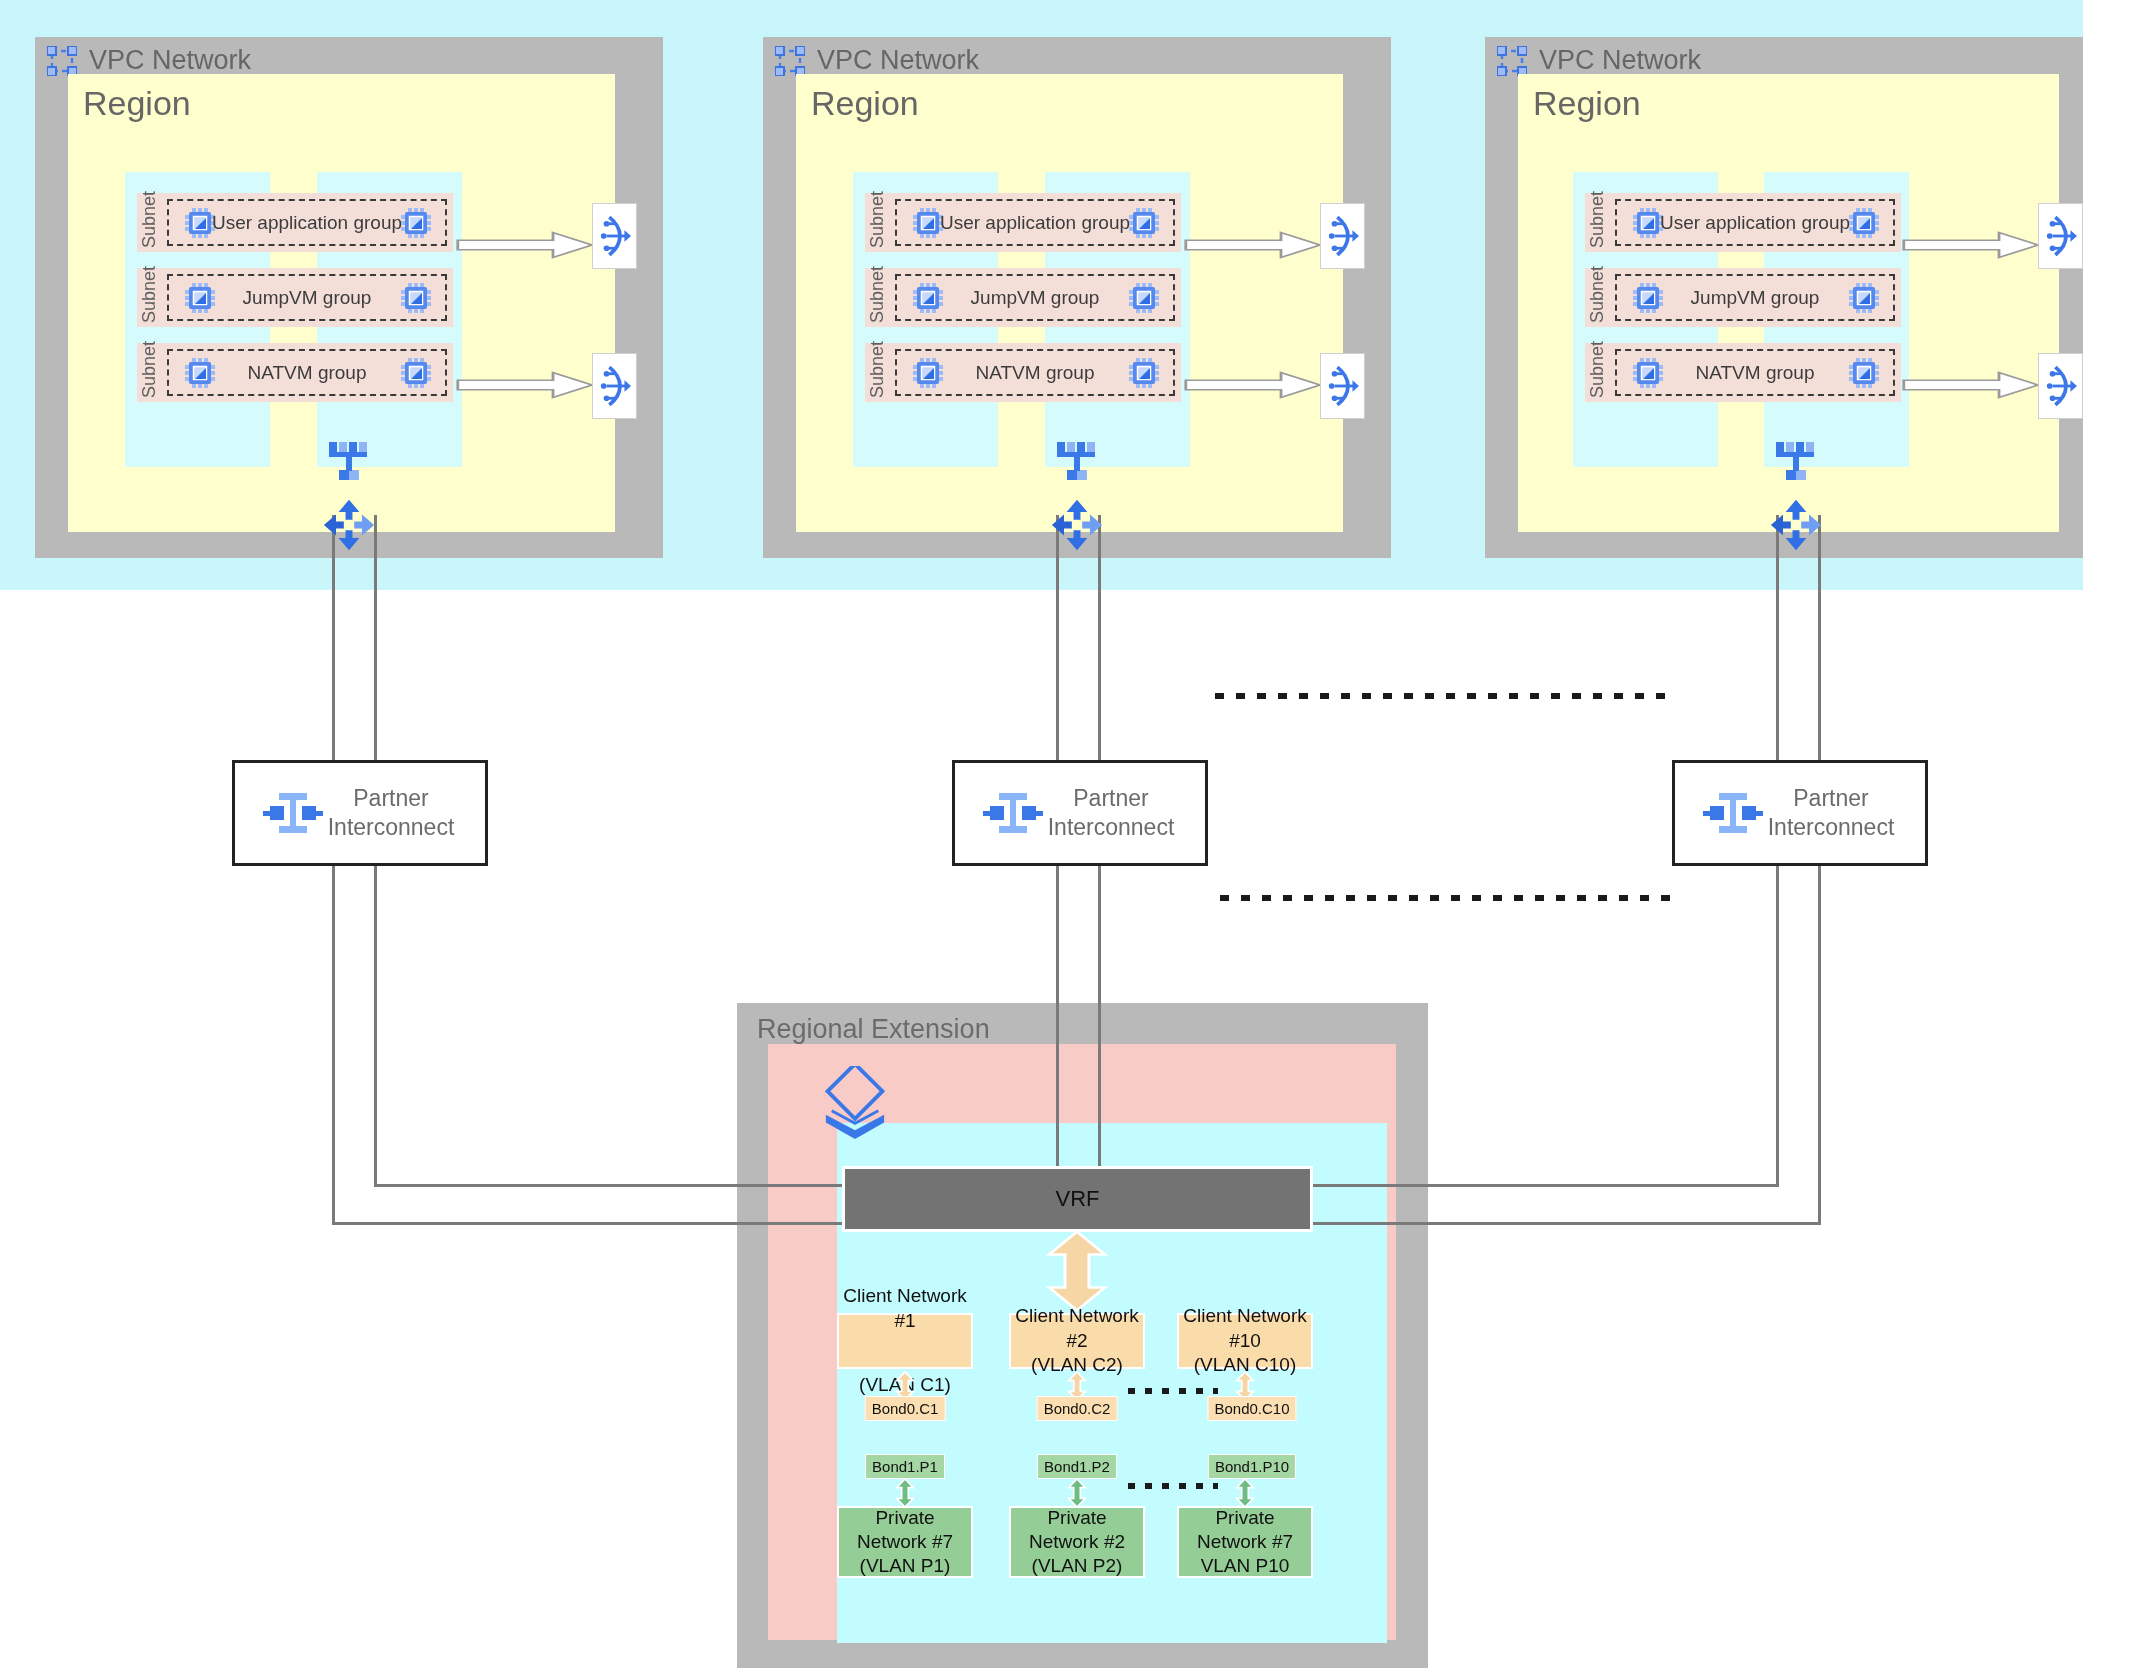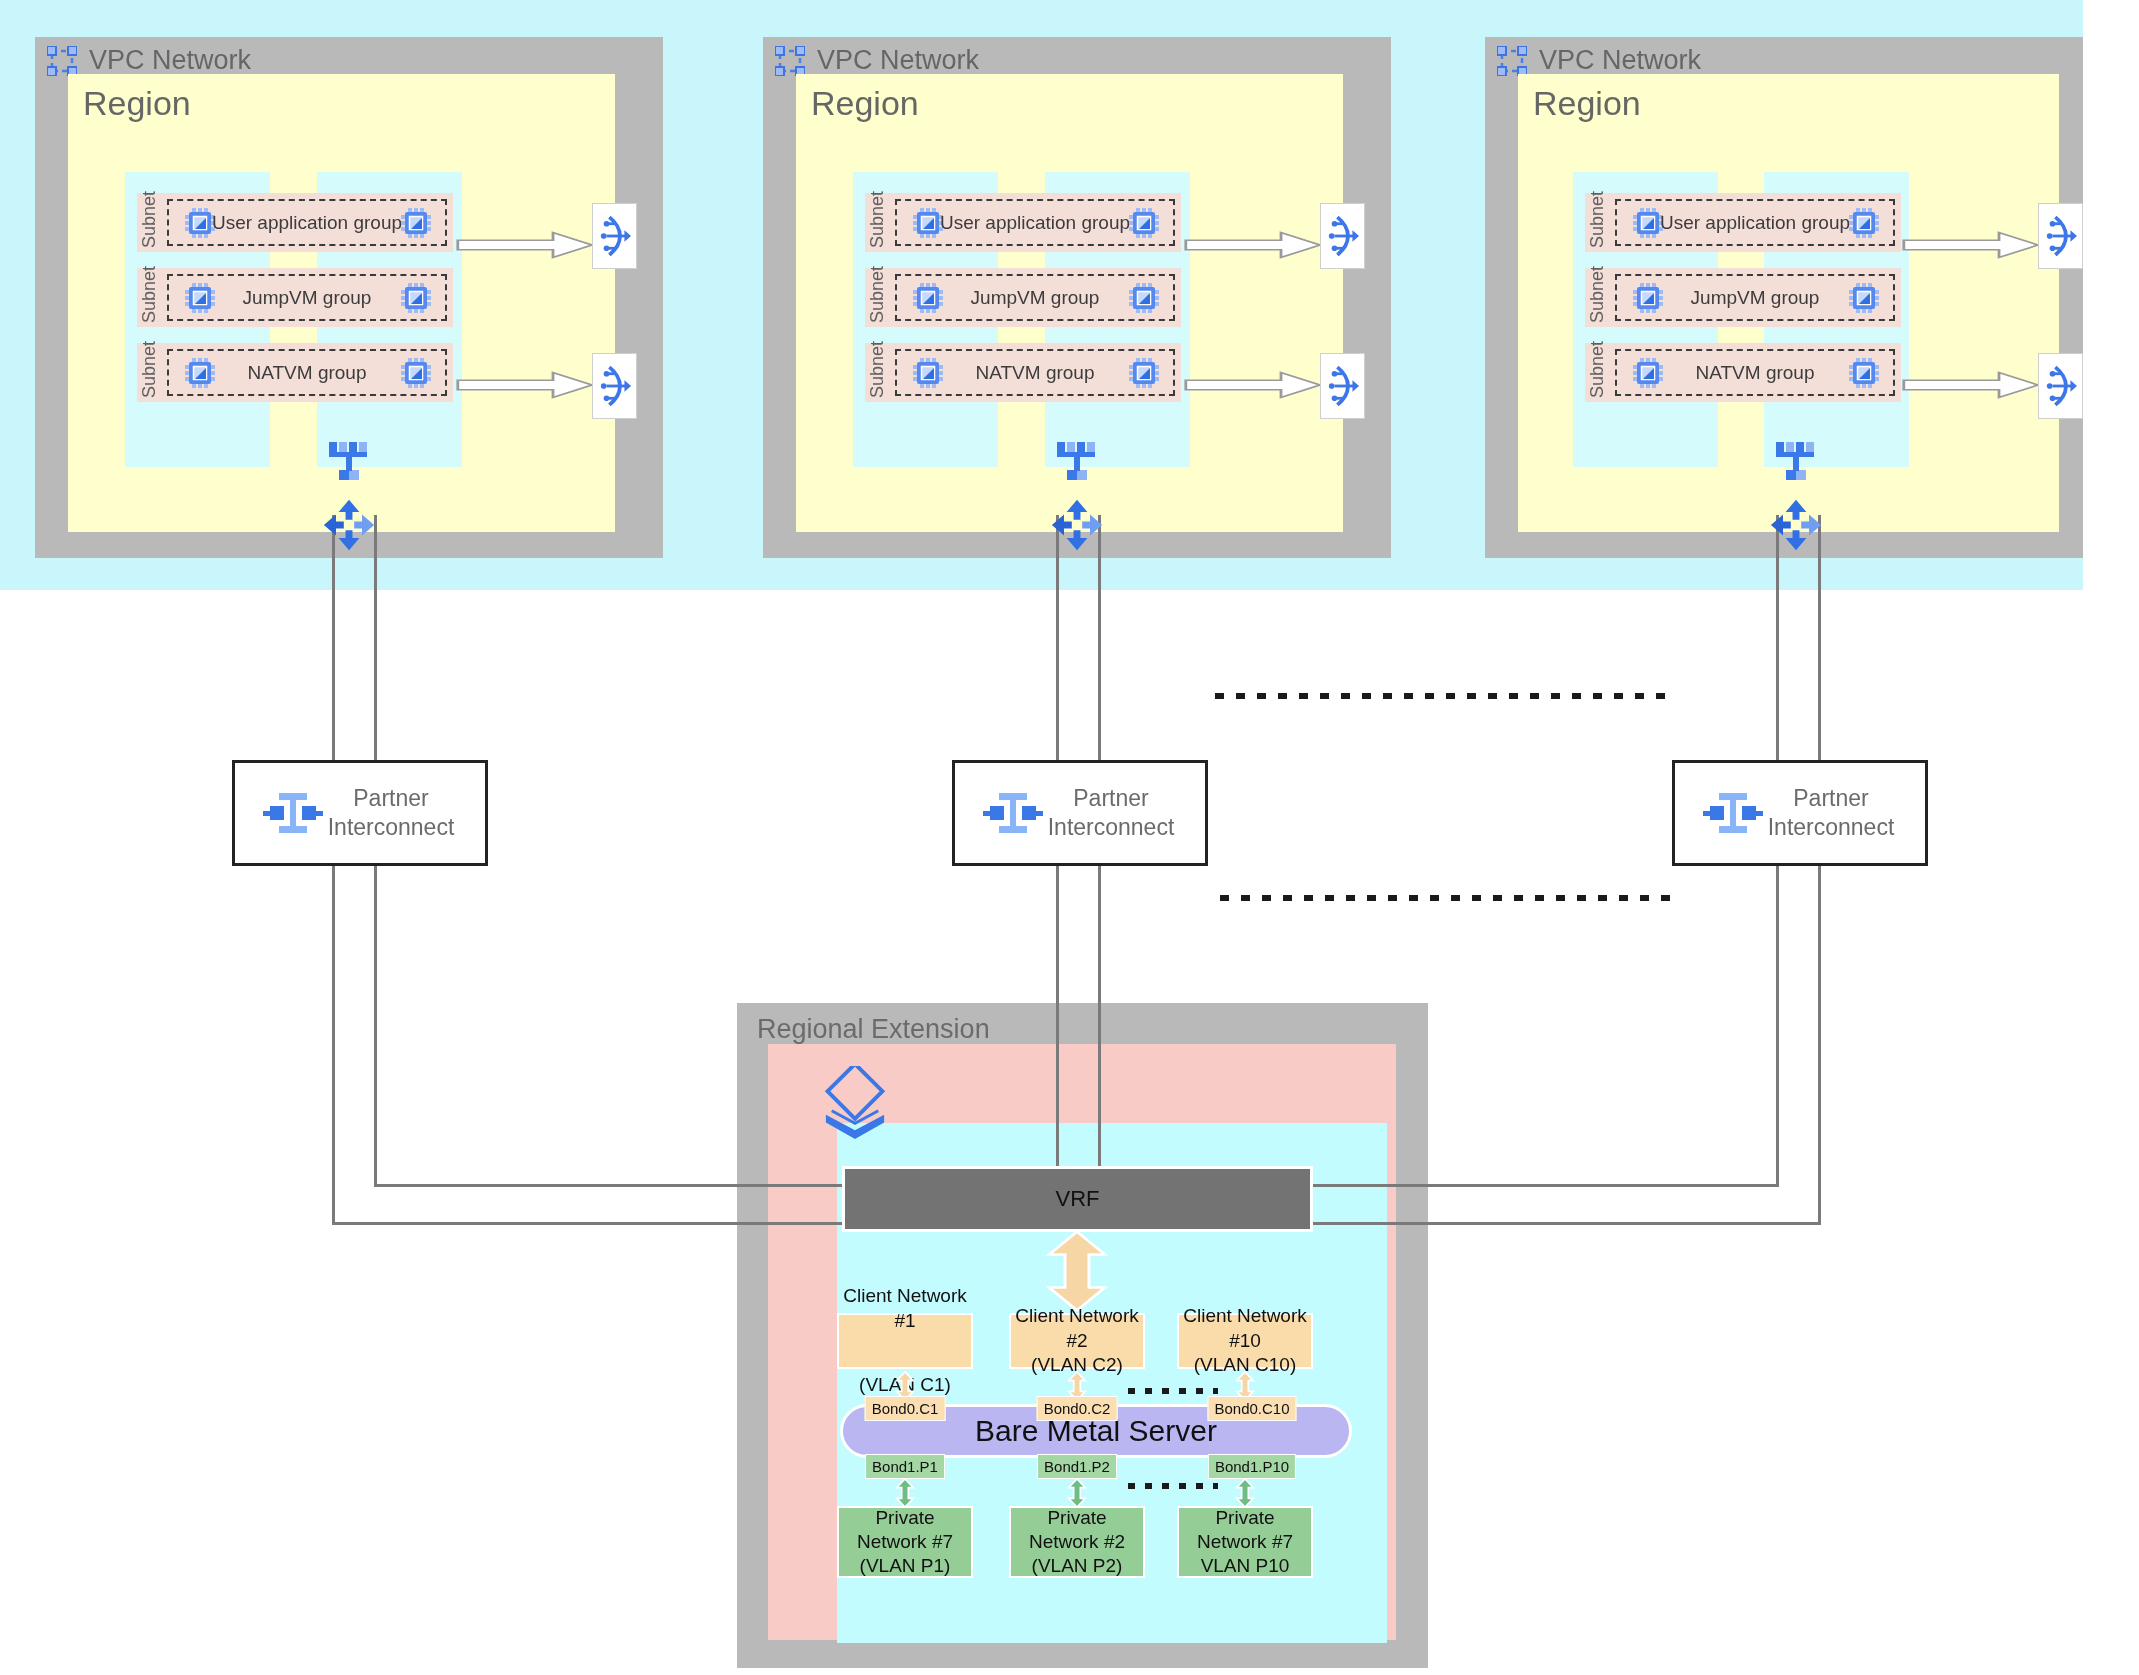--- a/index.html
+++ b/index.html
@@ -453,23 +453,20 @@
       <use href="#sym-mini"></use>
     </svg>
   <svg class="abs" style="left:1235px;top:1371px;z-index:2;color:#f7d6a6;" width="20" height="30">
       <use href="#sym-mini"></use>
     </svg>
   <div class="bond bond0" style="left:905px;top:1396px;">Bond0.C1</div>
   <div class="bond bond0" style="left:1077px;top:1396px;">Bond0.C2</div>
   <div class="bond bond0" style="left:1252px;top:1396px;">Bond0.C10</div>
   <div class="abs dots-sm" style="left:1128px;top:1388px;width:90px;z-index:3;"></div>
 
-  <div class="bms">
-    <span>Bare Metal Server</span>
-  </div>
 
   <div class="bond bond1" style="left:905px;top:1454px;">Bond1.P1</div>
   <div class="bond bond1" style="left:1077px;top:1454px;">Bond1.P2</div>
   <div class="bond bond1" style="left:1252px;top:1454px;">Bond1.P10</div>
   <svg class="abs" style="left:895px;top:1478px;z-index:2;color:#6fbd84;" width="20" height="30">
       <use href="#sym-mini"></use>
     </svg>
   <svg class="abs" style="left:1067px;top:1478px;z-index:2;color:#6fbd84;" width="20" height="30">
       <use href="#sym-mini"></use>
     </svg>

